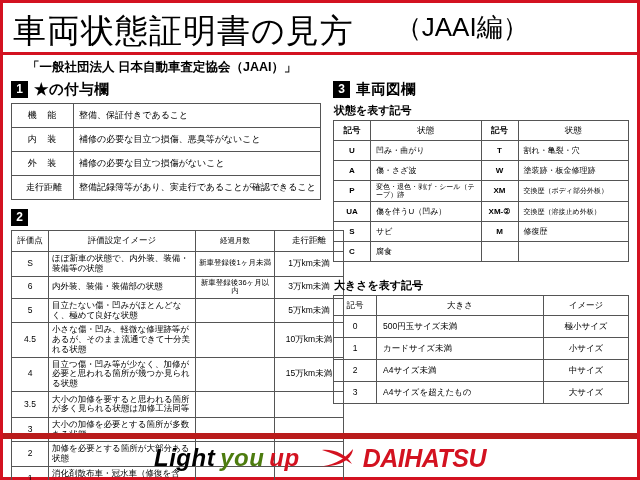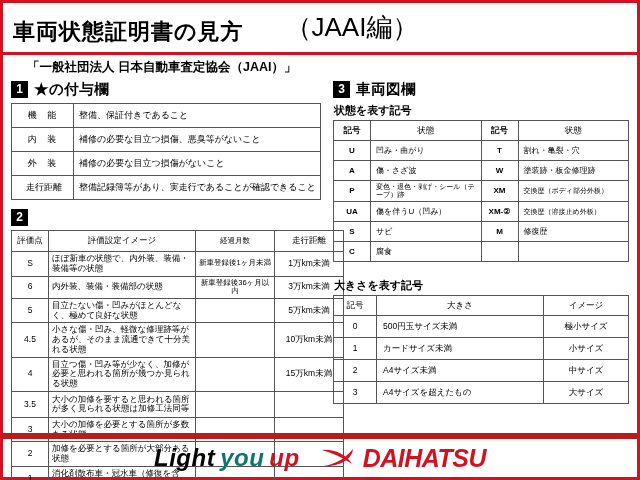--- a/index.html
+++ b/index.html
@@ -25,22 +25,22 @@
   
   .title-bar {
     height: 52px;
     display: flex;
     align-items: center;
     padding: 0 10px;
     border-bottom: 3px solid #d31220;
     box-sizing: border-box;
   }
   .title-main {
-    font-size: 22px;
-    font-weight: bold;
+    font-size: 33px;
+    font-weight: normal;
     letter-spacing: 1px;
     white-space: nowrap;
     margin-top: 8px;
   }
   .title-sub {
     font-size: 26px;
     font-weight: normal;
     margin-left: 42px;
     white-space: nowrap;
   }
@@ -160,21 +160,21 @@
   }
   .slogan {
     font-size: 24px;
     font-weight: bold;
     font-style: italic;
     letter-spacing: 0.5px;
     display: flex;
     align-items: center;
     gap: 5px;
   }
-  .slogan .blue { color: #0f766e; }
+  .slogan .blue { color: #4d7c0f; }
   .slogan .red { color: #d31220; }
   .logo-wrap {
     display: flex;
     align-items: center;
     gap: 7px;
   }
   .logo-mark {
     width: 40px;
     height: 24px;
     position: relative;

